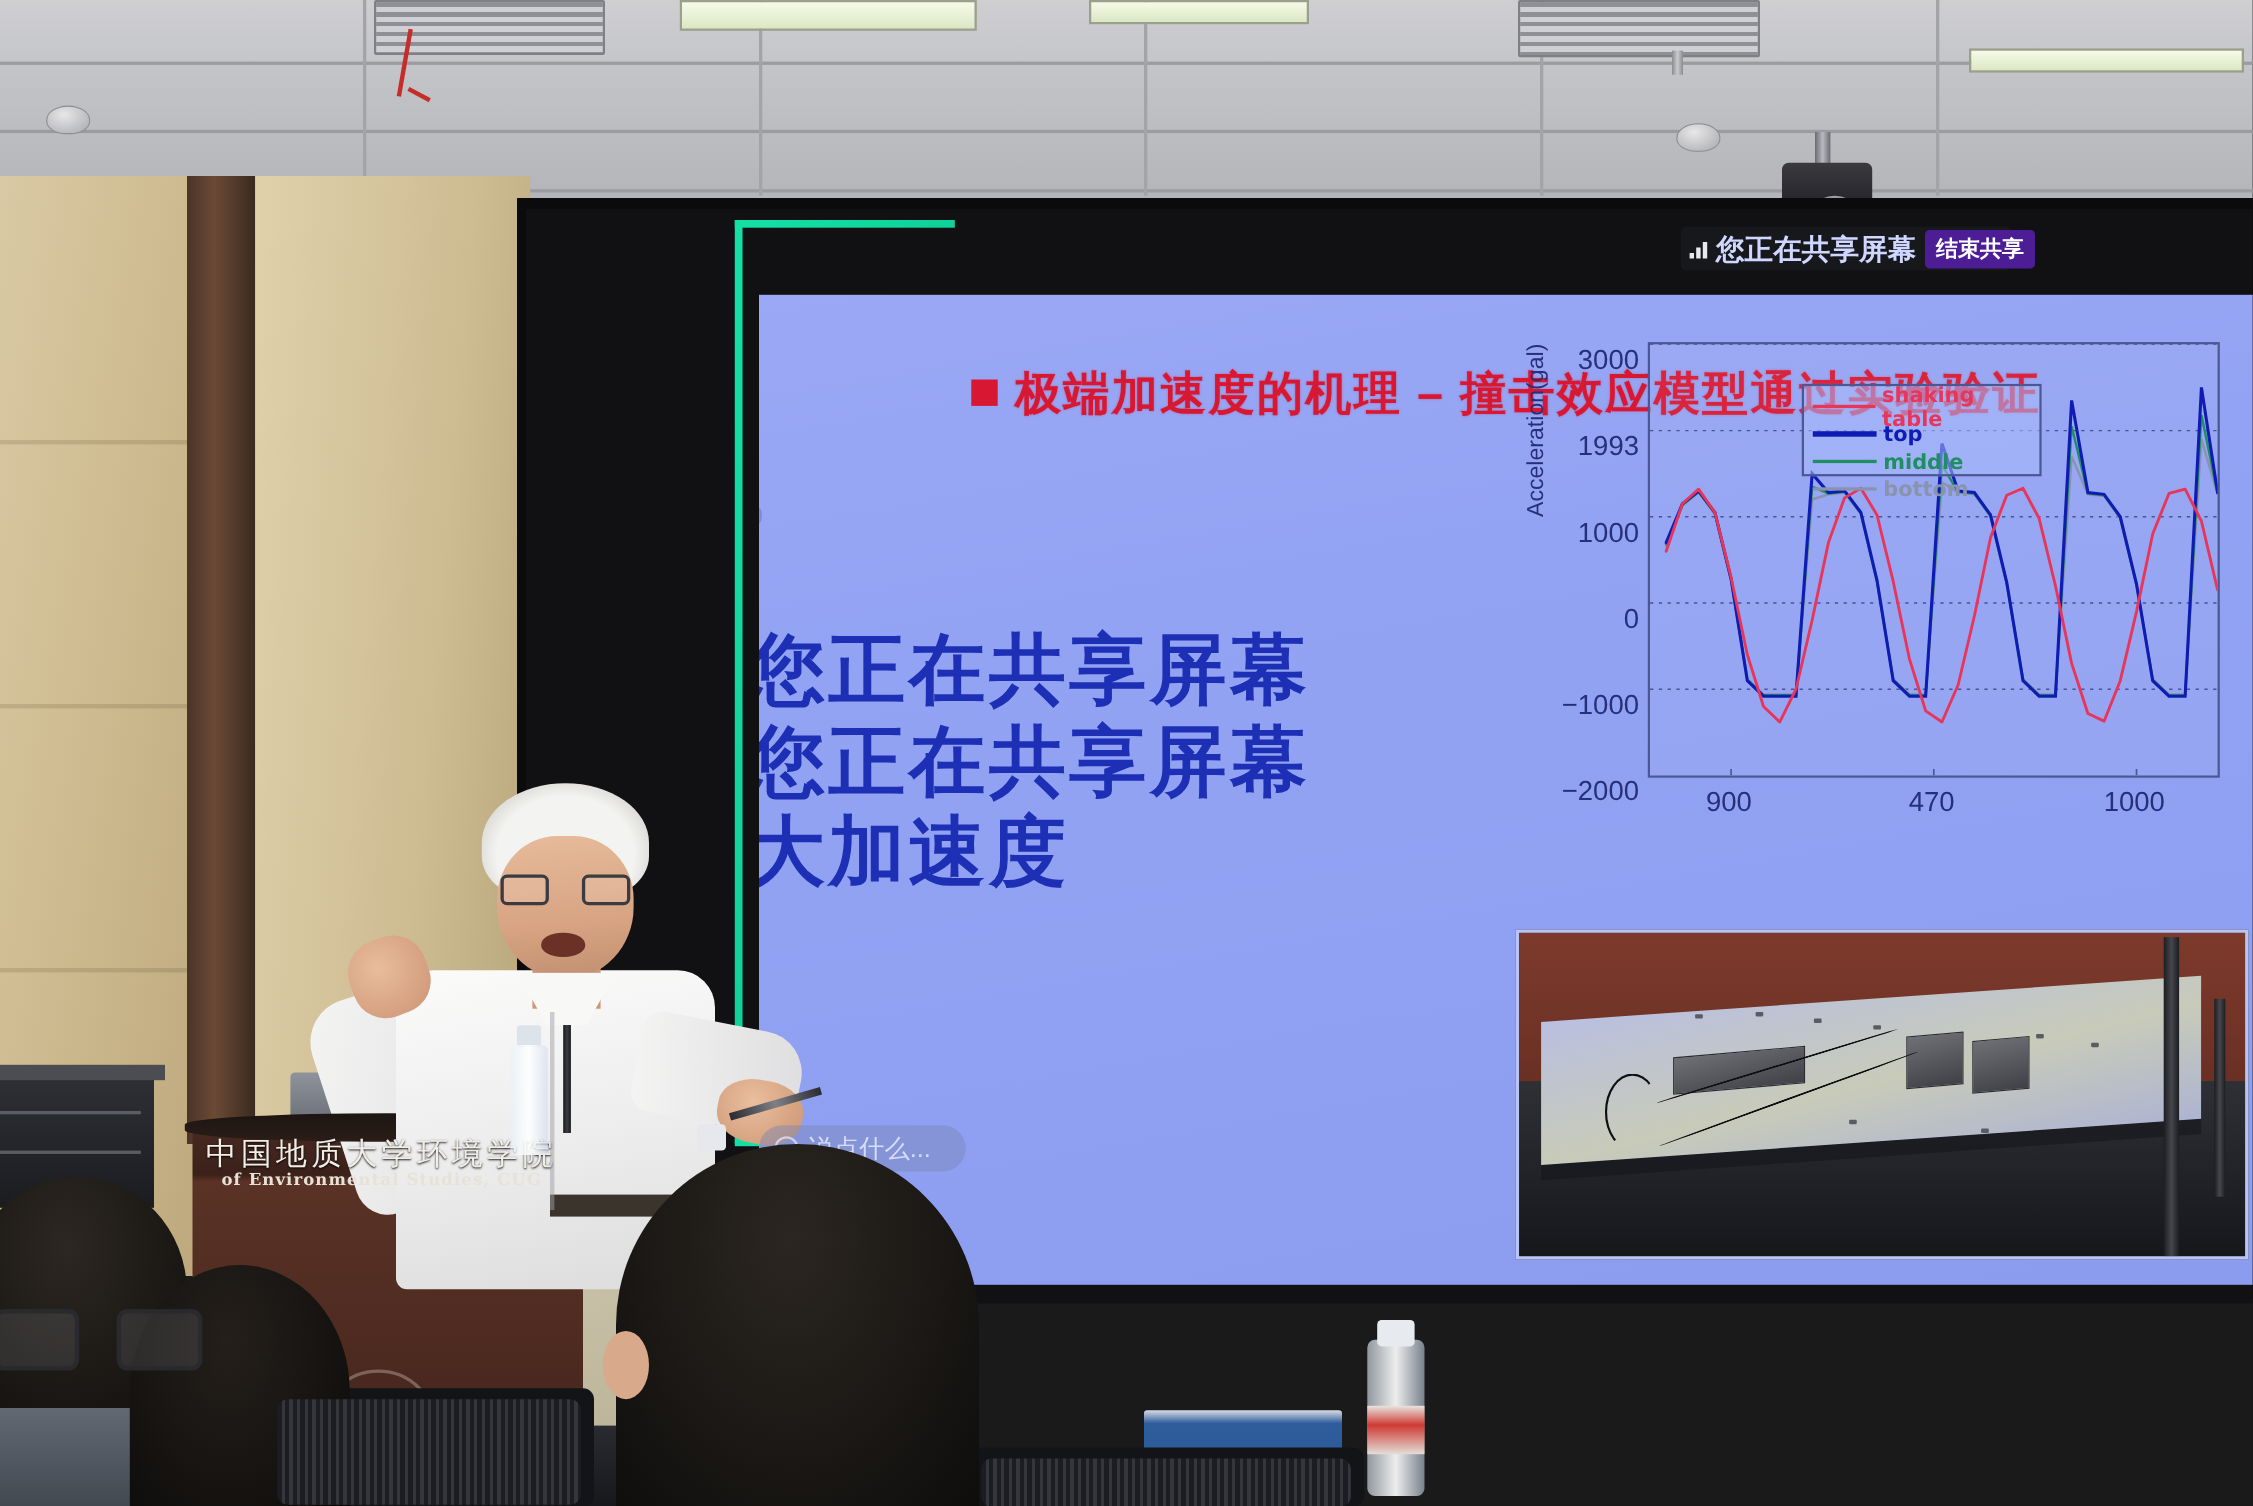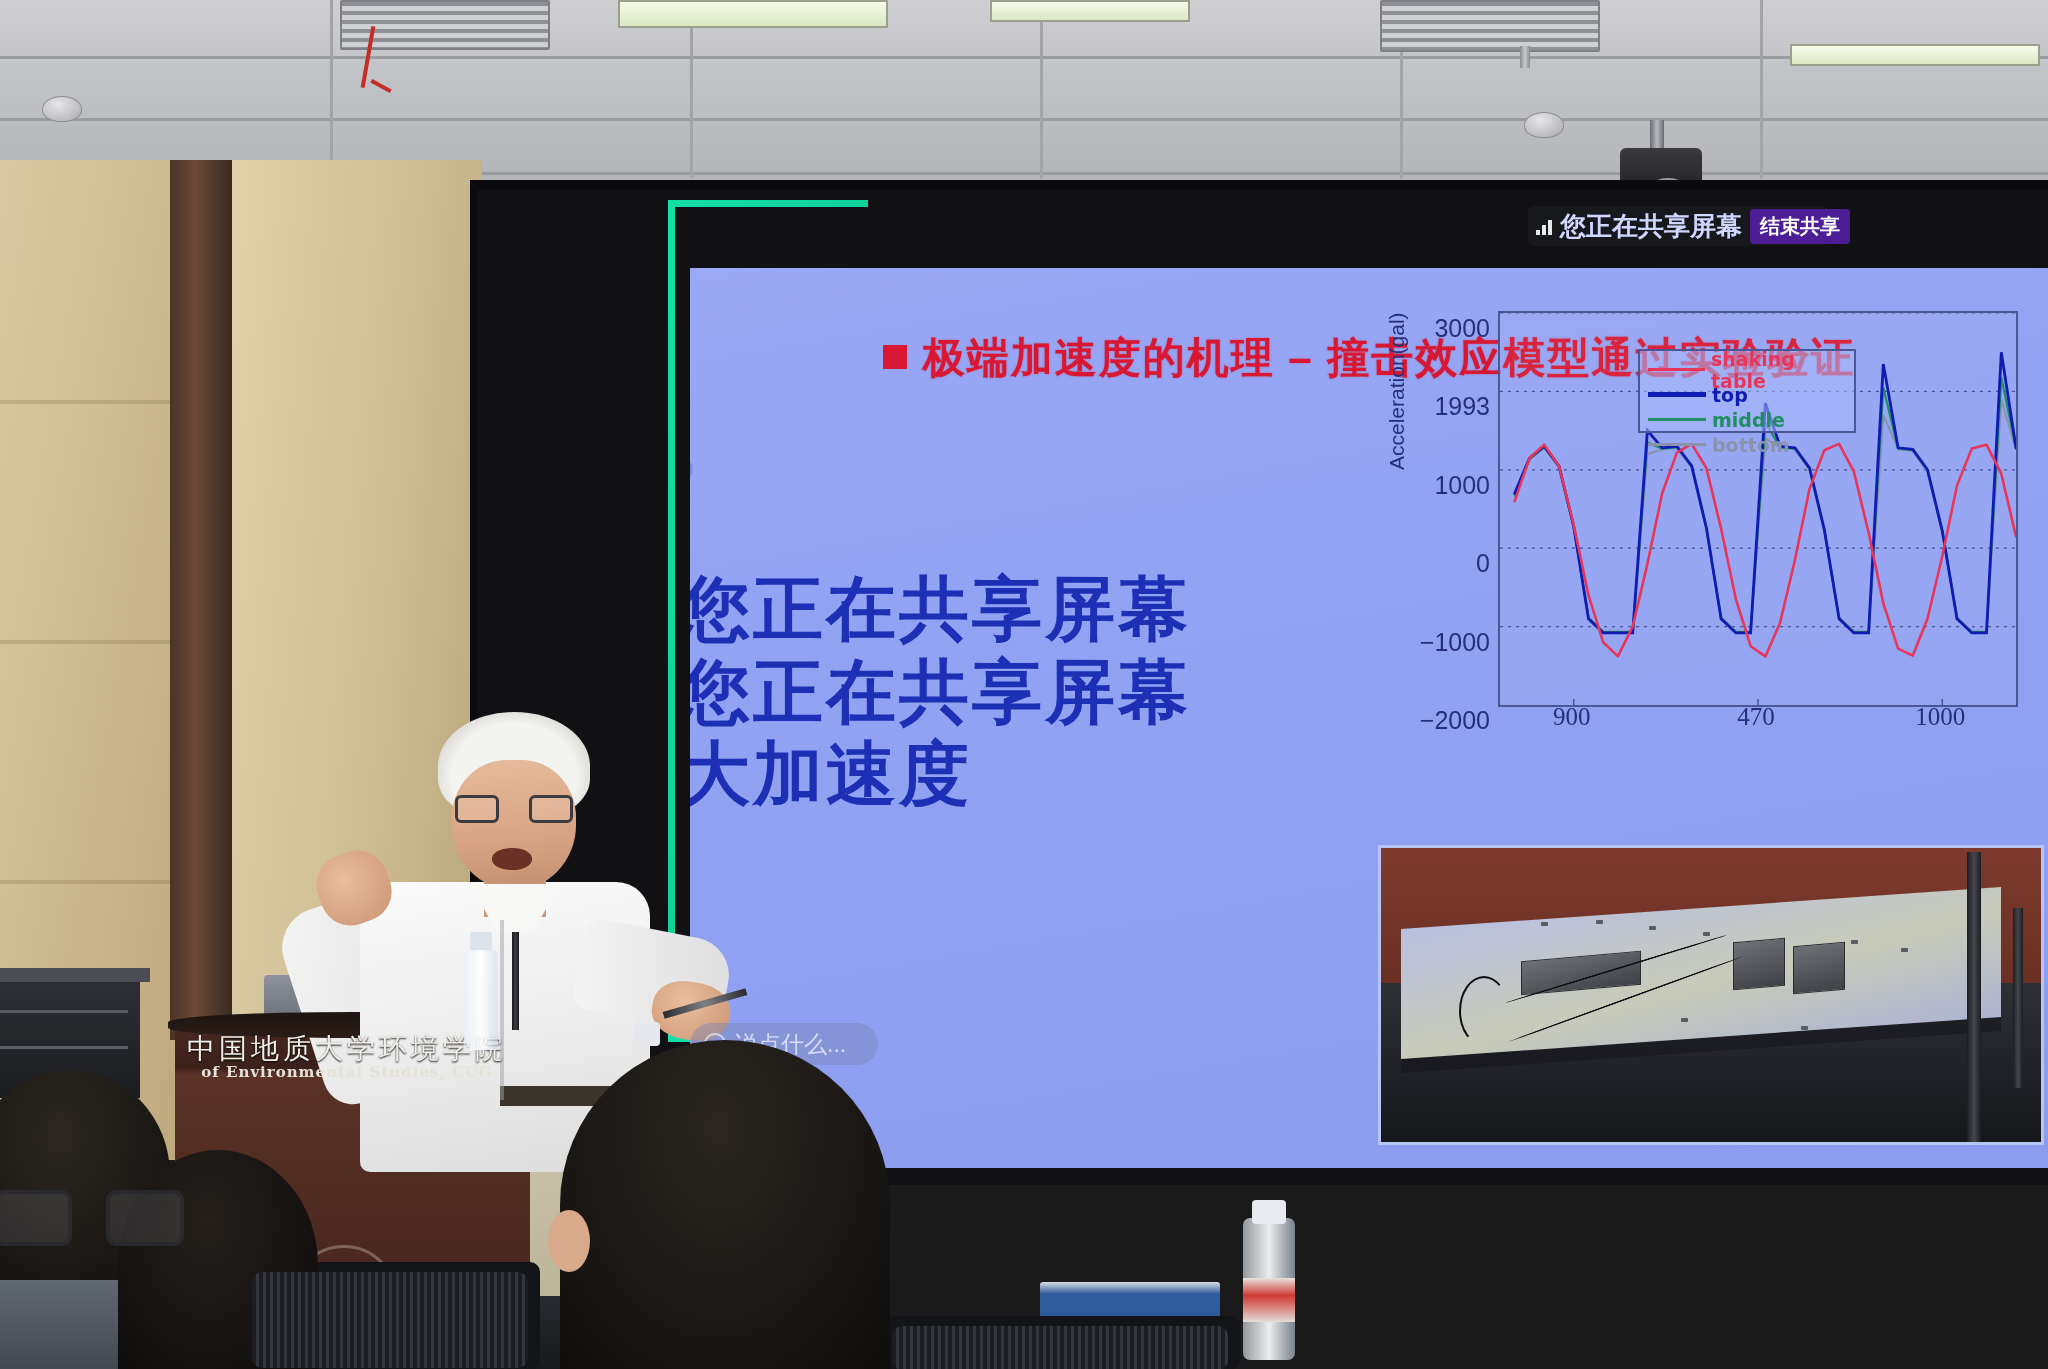--- a/index.html
+++ b/index.html
@@ -75,21 +75,21 @@
   
   .chart-wrap { position:absolute; left:690px; top:35px; width:660px; height:500px; }
   .chart-ylabel { position:absolute; left:2px; top:140px; width:30px;
     color:#26307a; font-size:21px; transform:rotate(-90deg);
     transform-origin:center; white-space:nowrap; }
   .chart-ticks-y { position:absolute; left:24px; top:17px; width:86px; height:410px; }
   .chart-ticks-y span { position:absolute; right:0; color:#26307a; font-size:25px;
     transform:translateY(-50%); white-space:nowrap; }
   .chart-plot { position:absolute; left:118px; top:8px; width:520px; height:396px;
     border:2px solid #4b5694; background:rgba(255,255,255,.05); }
-  .chart-ticks-x { position:absolute; left:118px; top:400px; width:520px; height:40px;font-family:Liberation Serif, serif; }
+  .chart-ticks-x { position:absolute; left:118px; top:412px; width:520px; height:40px; }
   .chart-ticks-x span { position:absolute; color:#26307a; font-size:25px;
     transform:translateX(-50%); }
   .legend { position:absolute; left:138px; top:18px; width:218px; height:84px;
     border:2px solid #4b5694; background:rgba(170,185,250,.55);
     padding:6px 0 0 8px;margin-top:18px; }
   .legend-row { display:flex; align-items:center; height:25px; }
   .legend-line { width:58px; height:3px; margin-right:6px; }
   .legend-txt { font-size:19px; font-weight:700; font-family:"DejaVu Sans", sans-serif; }
 
   

